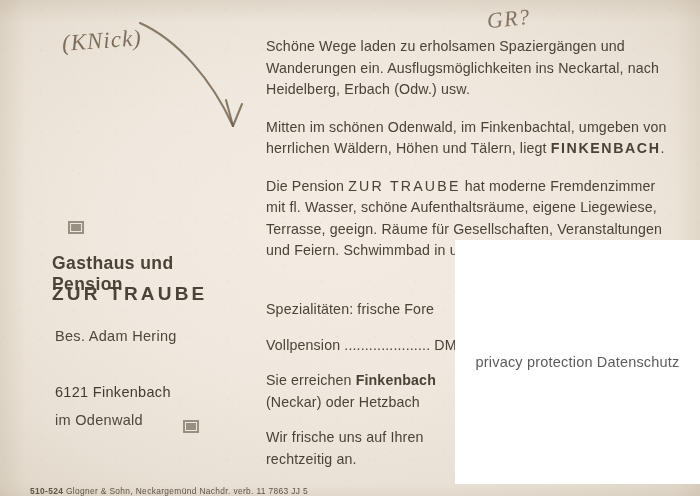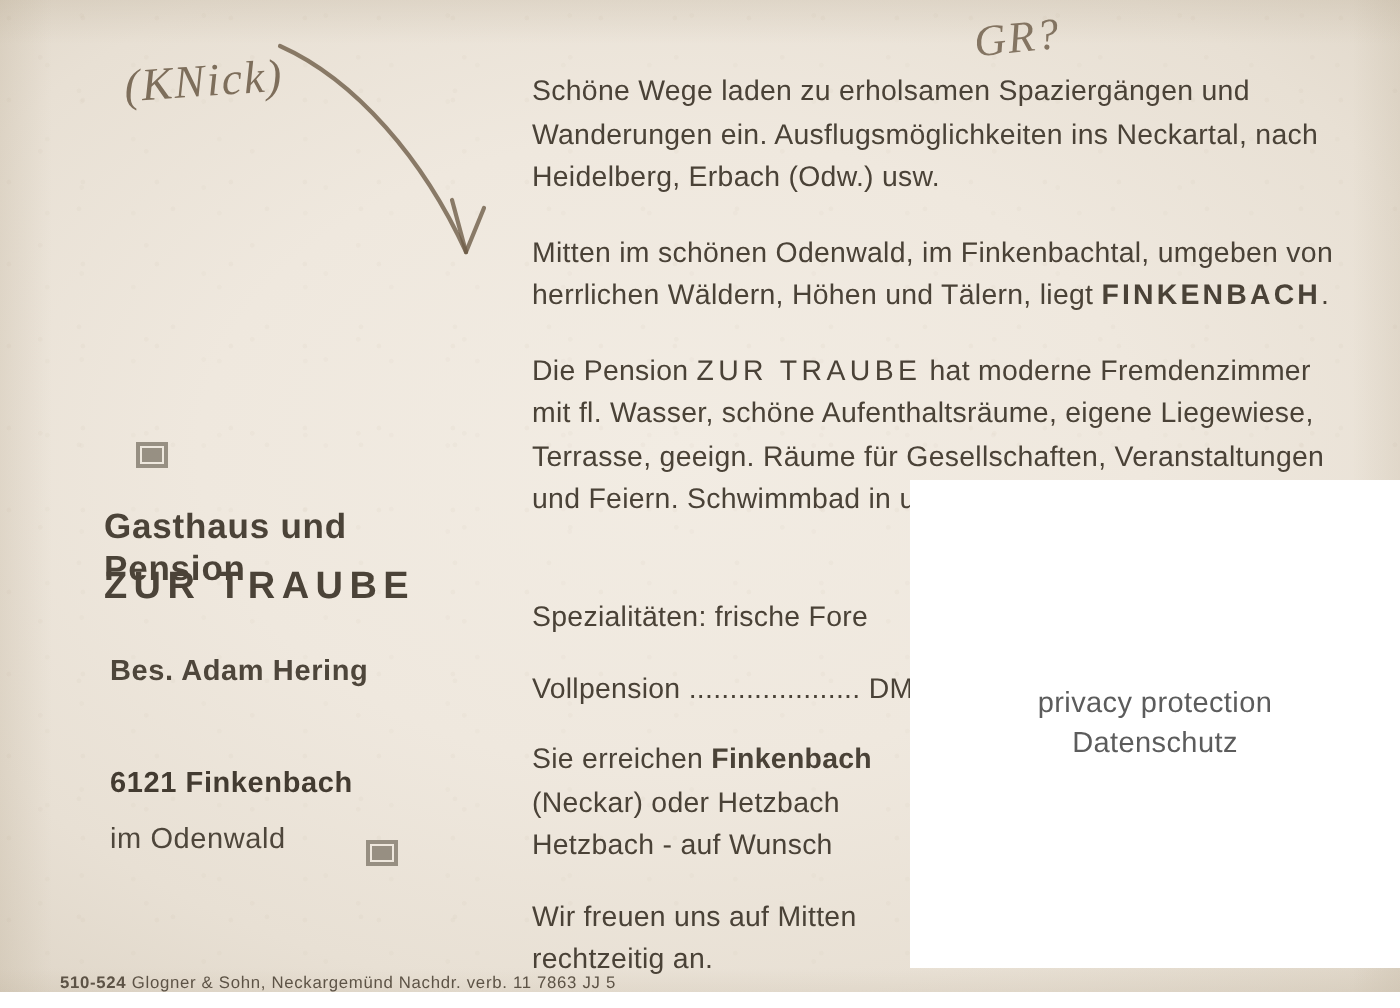--- a/index.html
+++ b/index.html
@@ -86,34 +86,33 @@
     font-size: 19px;
     letter-spacing: 3.2px;
     color: #4b4338;
   }
   .owner {
     position: absolute;
     left: 55px; top: 328px;
     font-size: 14.5px;
     color: #4e463b;
     letter-spacing: .3px;
-    font-weight: bold;
   }
   .phone {
     position: absolute;
     left: 55px; top: 356px;
     font-size: 14.5px;
     color: #4e463b;
     letter-spacing: .3px;
   }
   .town {
     position: absolute;
     left: 55px; top: 384px;
     font-size: 14.5px;
-    font-weight: 700;
+    font-weight: 400;
     color: #433b31;
     letter-spacing: .3px;
   }
   .region {
     position: absolute;
     left: 55px; top: 412px;
     font-size: 14.5px;
     color: #4e463b;
     letter-spacing: .3px;
   }
@@ -164,21 +163,21 @@
     pointer-events: none;
   }
 
   
   .privacy {
     position: absolute;
     left: 455px; top: 240px;
     width: 245px; height: 244px;
     background: #ffffff;
     display: flex;
-    flex-direction: column;
+    flex-direction: row;
     align-items: center;
     justify-content: center;
     gap: 4px;
   }
   .privacy span {
     color: #5c5c5c;
     font-size: 14.5px;
     letter-spacing: .2px;
   }
 
@@ -228,25 +227,24 @@
     <p class="tight">
       <br>
       <span>Spezialitäten: frische Fore</span>
     </p>
 
     <p class="tight">Vollpension ..................... DM</p>
 
     <p class="tight">
       <span>Sie erreichen </span><span class="b">Finkenbach</span><br>
       <span>(Neckar) oder Hetzbach</span><br>
-      <span>Hetzbach - auf Wunsch</span>
     </p>
 
     <p class="tight">
-      <span>Wir freuen uns auf Mitten</span><br>
+      <span>Wir frische uns auf Ihren</span><br>
       <span>rechtzeitig an.</span>
     </p>
 
   </div>
 
   <div class="pen pen-kinick">(KNick)</div>
   <div class="pen pen-grn">GR?</div>
 
   <svg class="pen-arrow" viewBox="0 0 130 130">
     <path d="M10 5 C 48 22, 82 62, 103 108" stroke="#6f5e49" stroke-width="2.1" fill="none" stroke-linecap="round" opacity="0.8"></path>

